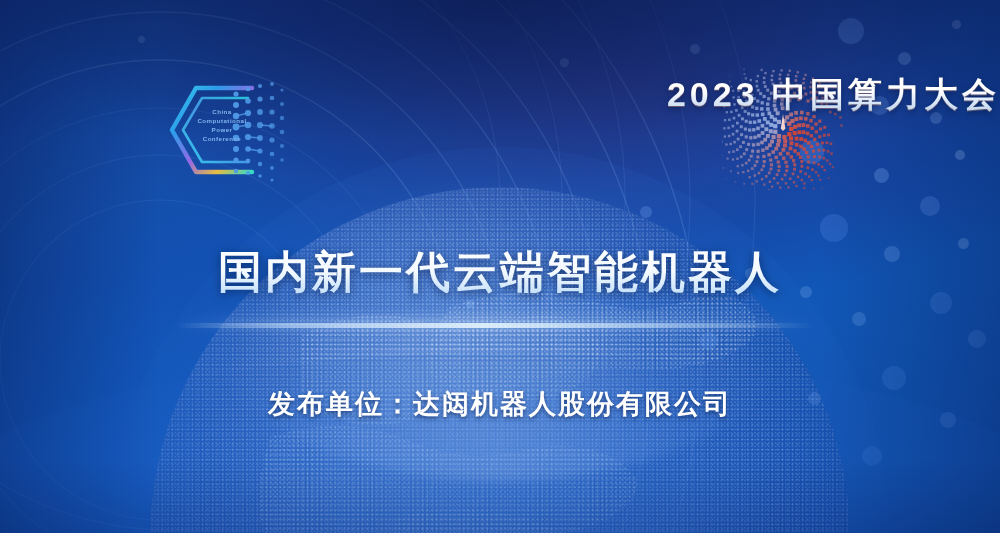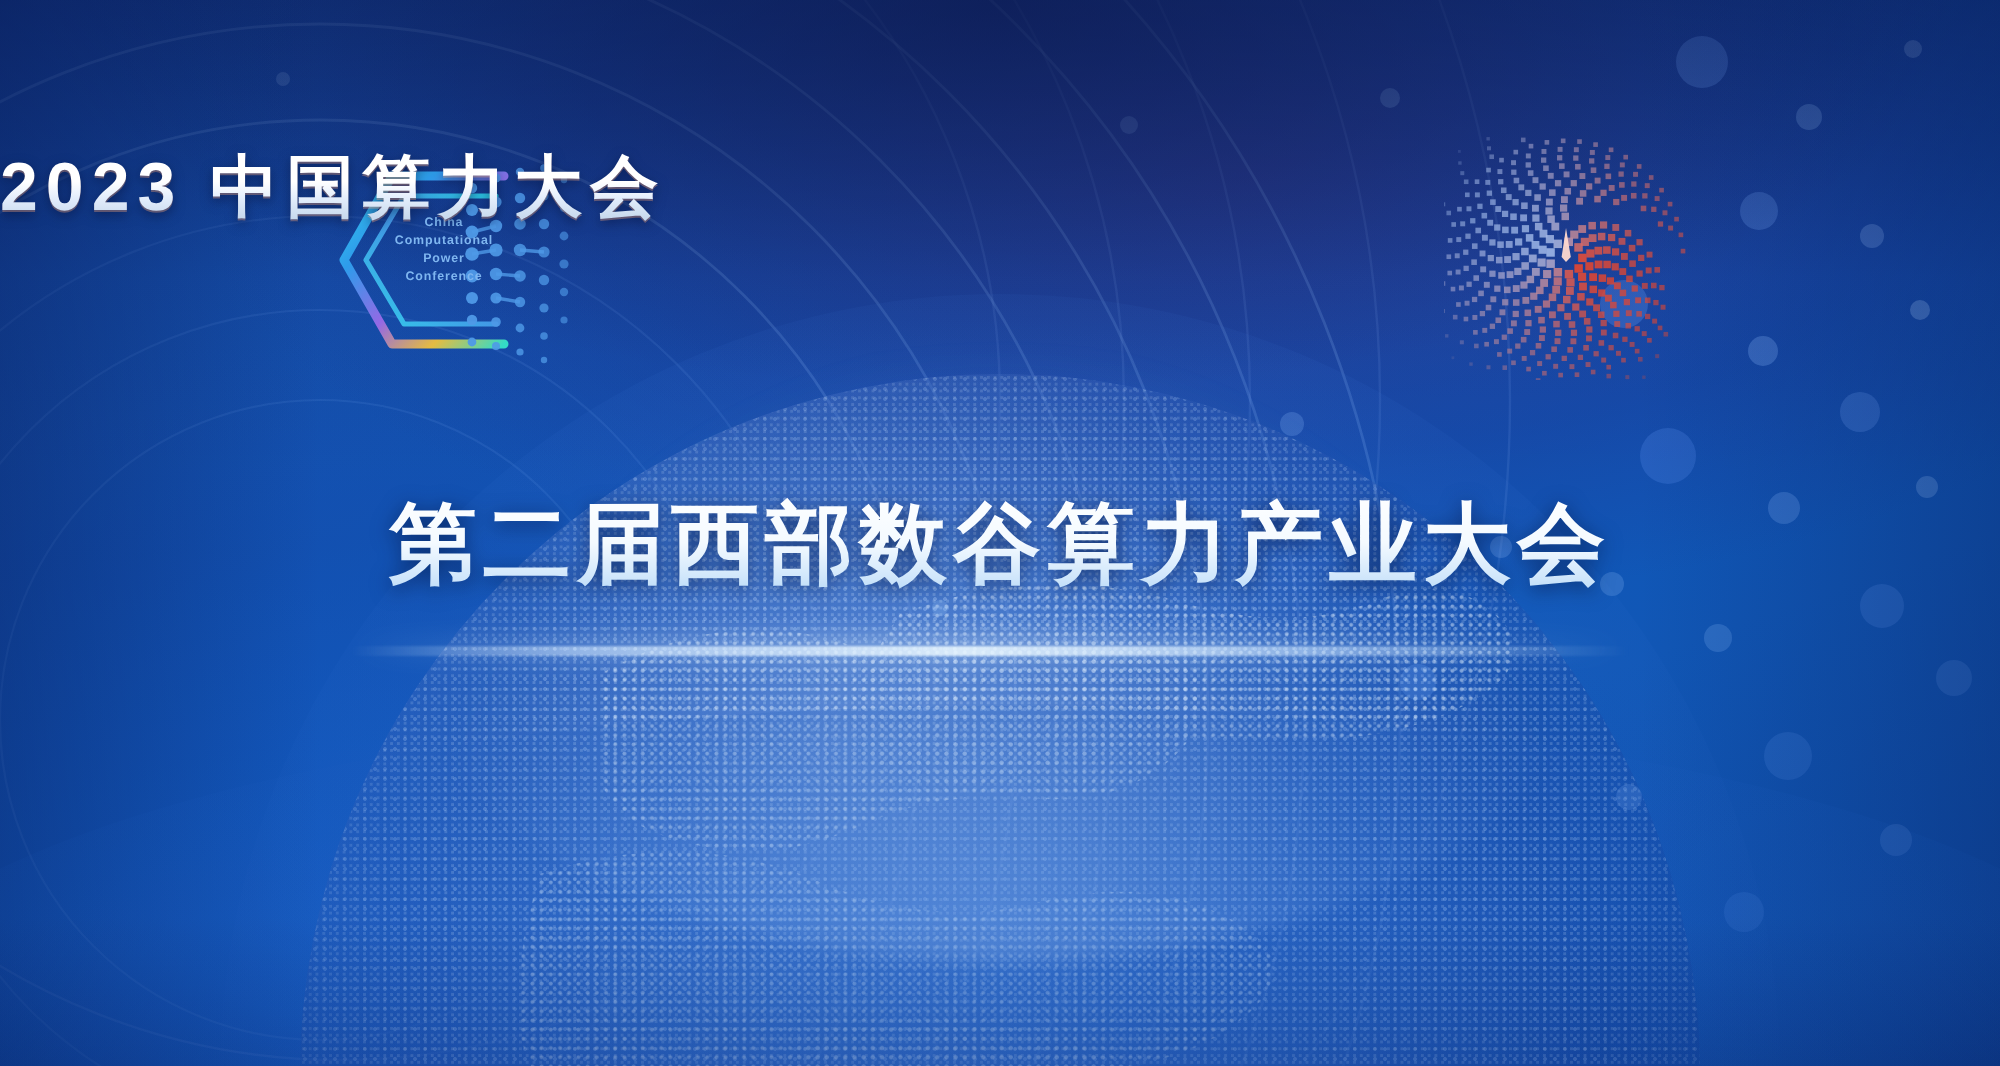--- a/index.html
+++ b/index.html
@@ -106,21 +106,21 @@
   }
   .logo-text span { display:block; }
 
   
   .spiral { position:absolute; left:722px; top:68px; width:122px; height:122px; }
   .spiral svg { width:100%; height:100%; display:block; }
 
   
   .titles {
     position:absolute; left:0; right:0; top:74px;
-    text-align:left;
+    text-align:right;
   }
   .title-1 {
     font-size: 34px; font-weight: 700; letter-spacing: 4px;
     line-height: 1.18;
     background: linear-gradient(180deg, #ffffff 0%, #ffffff 42%, #e4eefc 62%, #b9cfe6 100%);
     -webkit-background-clip: text; background-clip: text;
     color: transparent; -webkit-text-fill-color: transparent;
     filter: drop-shadow(0 1px 0 rgba(255,170,120,0.35)) drop-shadow(0 2px 3px rgba(4,18,60,0.55));
     margin: 0 0 8px 0;
   }
@@ -729,16 +729,17 @@
         <rect x="57.91" y="-15.06" width="1.40" height="1.40" fill="rgb(177,156,186)" opacity="0.15"></rect>
         <rect x="76.73" y="-13.29" width="1.40" height="1.40" fill="rgb(185,142,164)" opacity="0.15"></rect>
         <path d="M61 46 L63.4 60.5 L61 63 L58.8 60.5 Z" fill="#ffd9cf" opacity="0.95"></path>
       </svg>
   </div>
 
   <div class="titles">
     <div class="title-1">2023 中国算力大会</div>
   </div>
 
-  <div class="headline">第二届西部数谷算力产业大会</div>
-
+  <div class="headline">国内新一代云端智能机器人</div>
+
+  <div class="publisher">发布单位：达闼机器人股份有限公司</div>
 
 </div>
 
 </body></html>

